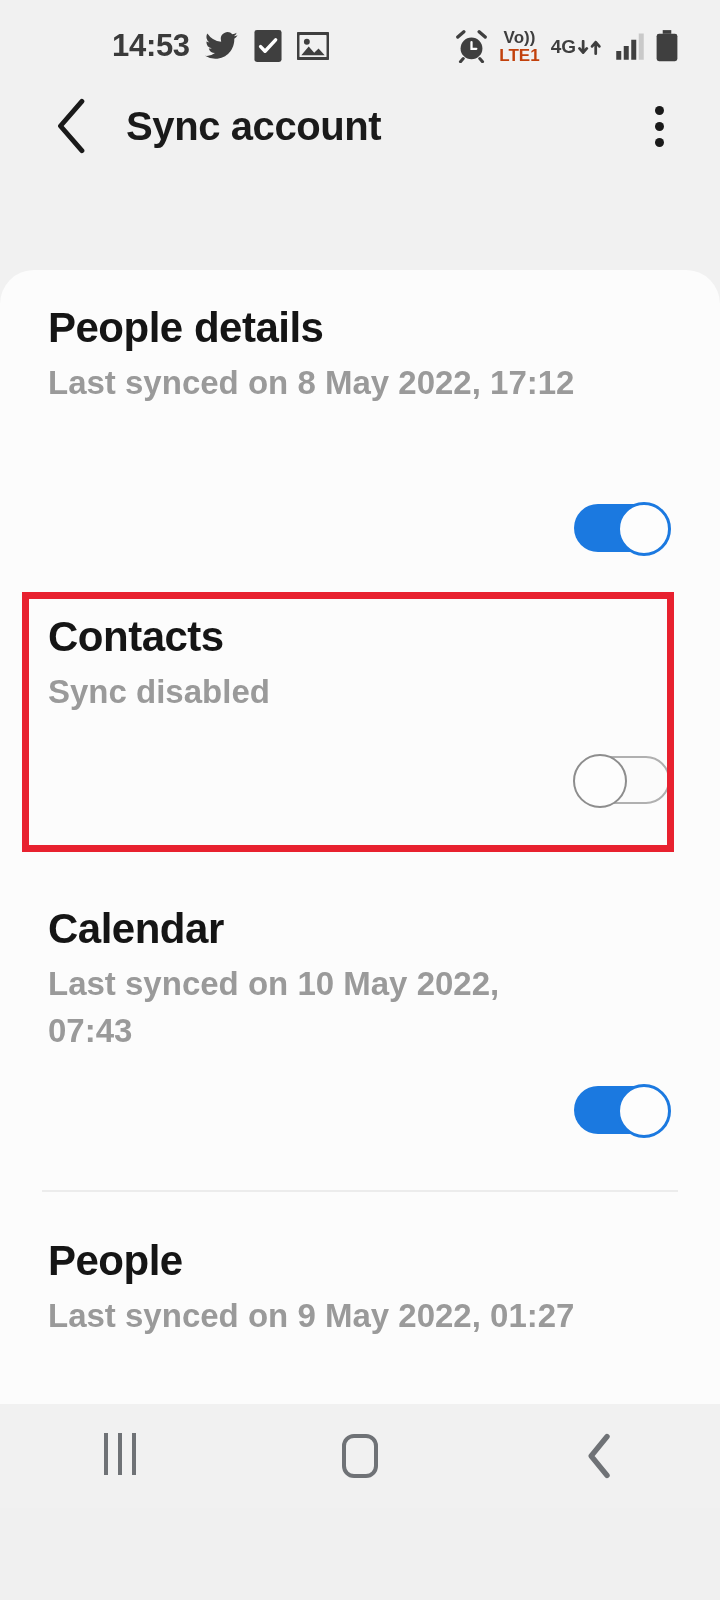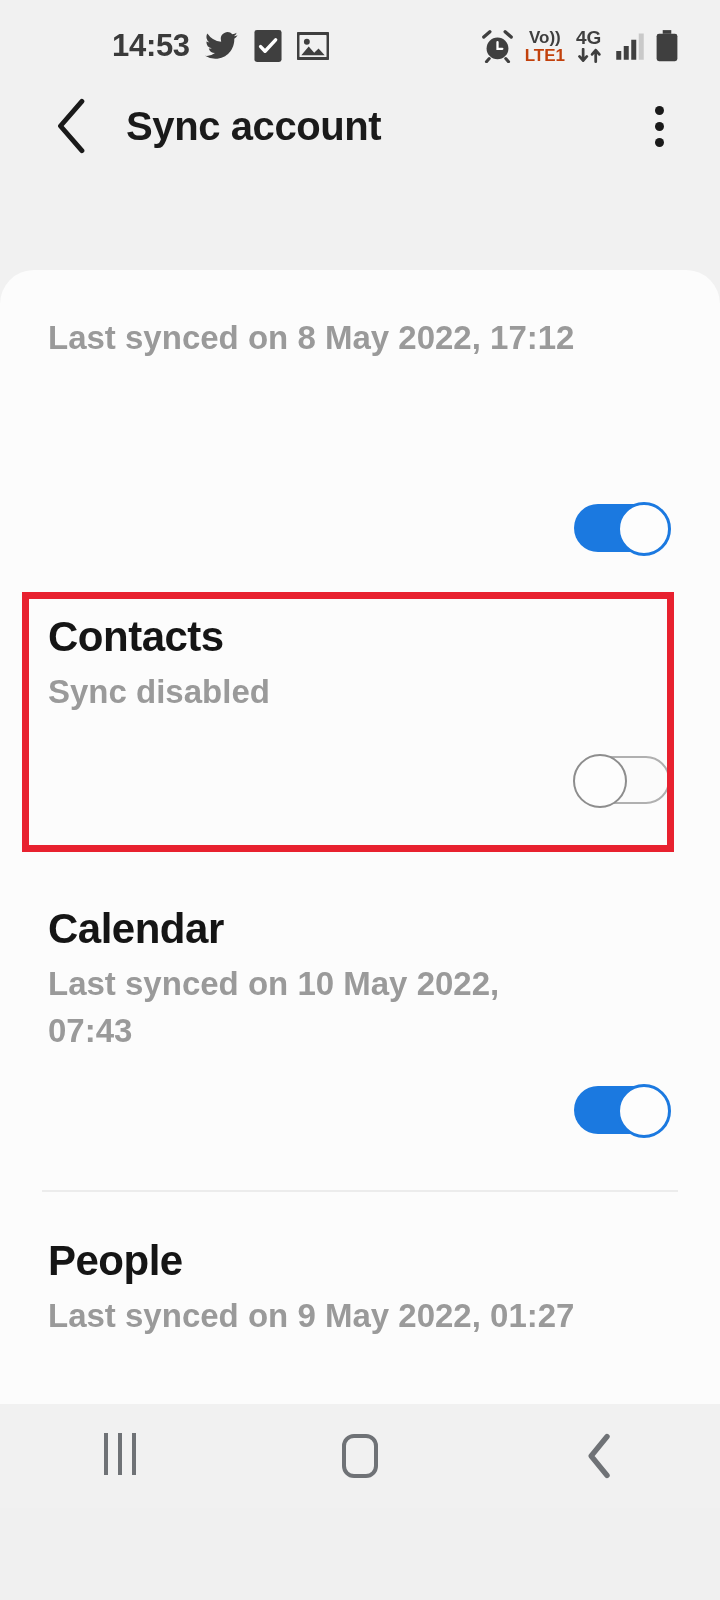--- a/index.html
+++ b/index.html
@@ -177,21 +177,21 @@
       <svg class="sb-icon" width="33" height="33" viewBox="0 0 26 26">
         <circle cx="13" cy="14.5" r="8.6" fill="#3f3f3f"></circle>
         <path d="M13 9.6v5.2h3.8" stroke="#fff" stroke-width="1.8" fill="none" stroke-linecap="round"></path>
         <path d="M2.2 5.6L7 1.4M23.8 5.6L19 1.4" stroke="#3f3f3f" stroke-width="2.6" stroke-linecap="round"></path>
         <path d="M6.5 22.5L4.3 25M19.5 22.5L21.7 25" stroke="#3f3f3f" stroke-width="2.4" stroke-linecap="round"></path>
       </svg>
       <div style="display:flex;flex-direction:column;align-items:center;line-height:1;">
         <span style="font-size:17px;font-weight:700;color:#3f3f3f;">Vo))</span>
         <span style="font-size:17px;font-weight:700;color:#c2410c;margin-top:1px;">LTE1</span>
       </div>
-      <div style="display:flex;flex-direction:column;align-items:flex-start;line-height:1;">
+      <div style="display:flex;flex-direction:row;align-items:flex-end;line-height:1;">
         <span style="font-size:19px;font-weight:700;color:#3f3f3f;">4G</span>
         <svg width="28" height="16" viewBox="0 0 24 14" style="margin-top:1px;">
           <path d="M6 1v9M6 11l-3.2-3.6M6 11l3.2-3.6" stroke="#3f3f3f" stroke-width="2.4" fill="none" stroke-linecap="round"></path>
           <path d="M17 12V3M17 2l-3.2 3.6M17 2l3.2 3.6" stroke="#3f3f3f" stroke-width="2.4" fill="none" stroke-linecap="round"></path>
         </svg>
       </div>
       <svg class="sb-icon" width="30" height="30" viewBox="0 0 24 24">
         <rect x="1" y="16" width="4" height="7" fill="#3f3f3f"></rect>
         <rect x="7" y="12" width="4" height="11" fill="#3f3f3f"></rect>
         <rect x="13" y="7" width="4" height="16" fill="#3f3f3f"></rect>
@@ -214,20 +214,21 @@
     <div id="overflow-button">
       <i></i>
       <i></i>
       <i></i>
     </div>
   </div>
 
   <div id="content-card">
 
     <div class="sync-row" id="row-people">
+      <div class="row-title">People details</div>
       <div class="row-sub">Last synced on 8 May 2022, 17:12</div>
       <div class="toggle on">
         <span class="track"></span>
         <span class="knob"></span>
       </div>
     </div>
 
     <div class="sync-row" id="row-contacts">
       <div class="row-title">Contacts</div>
       <div class="row-sub">Sync disabled</div>

